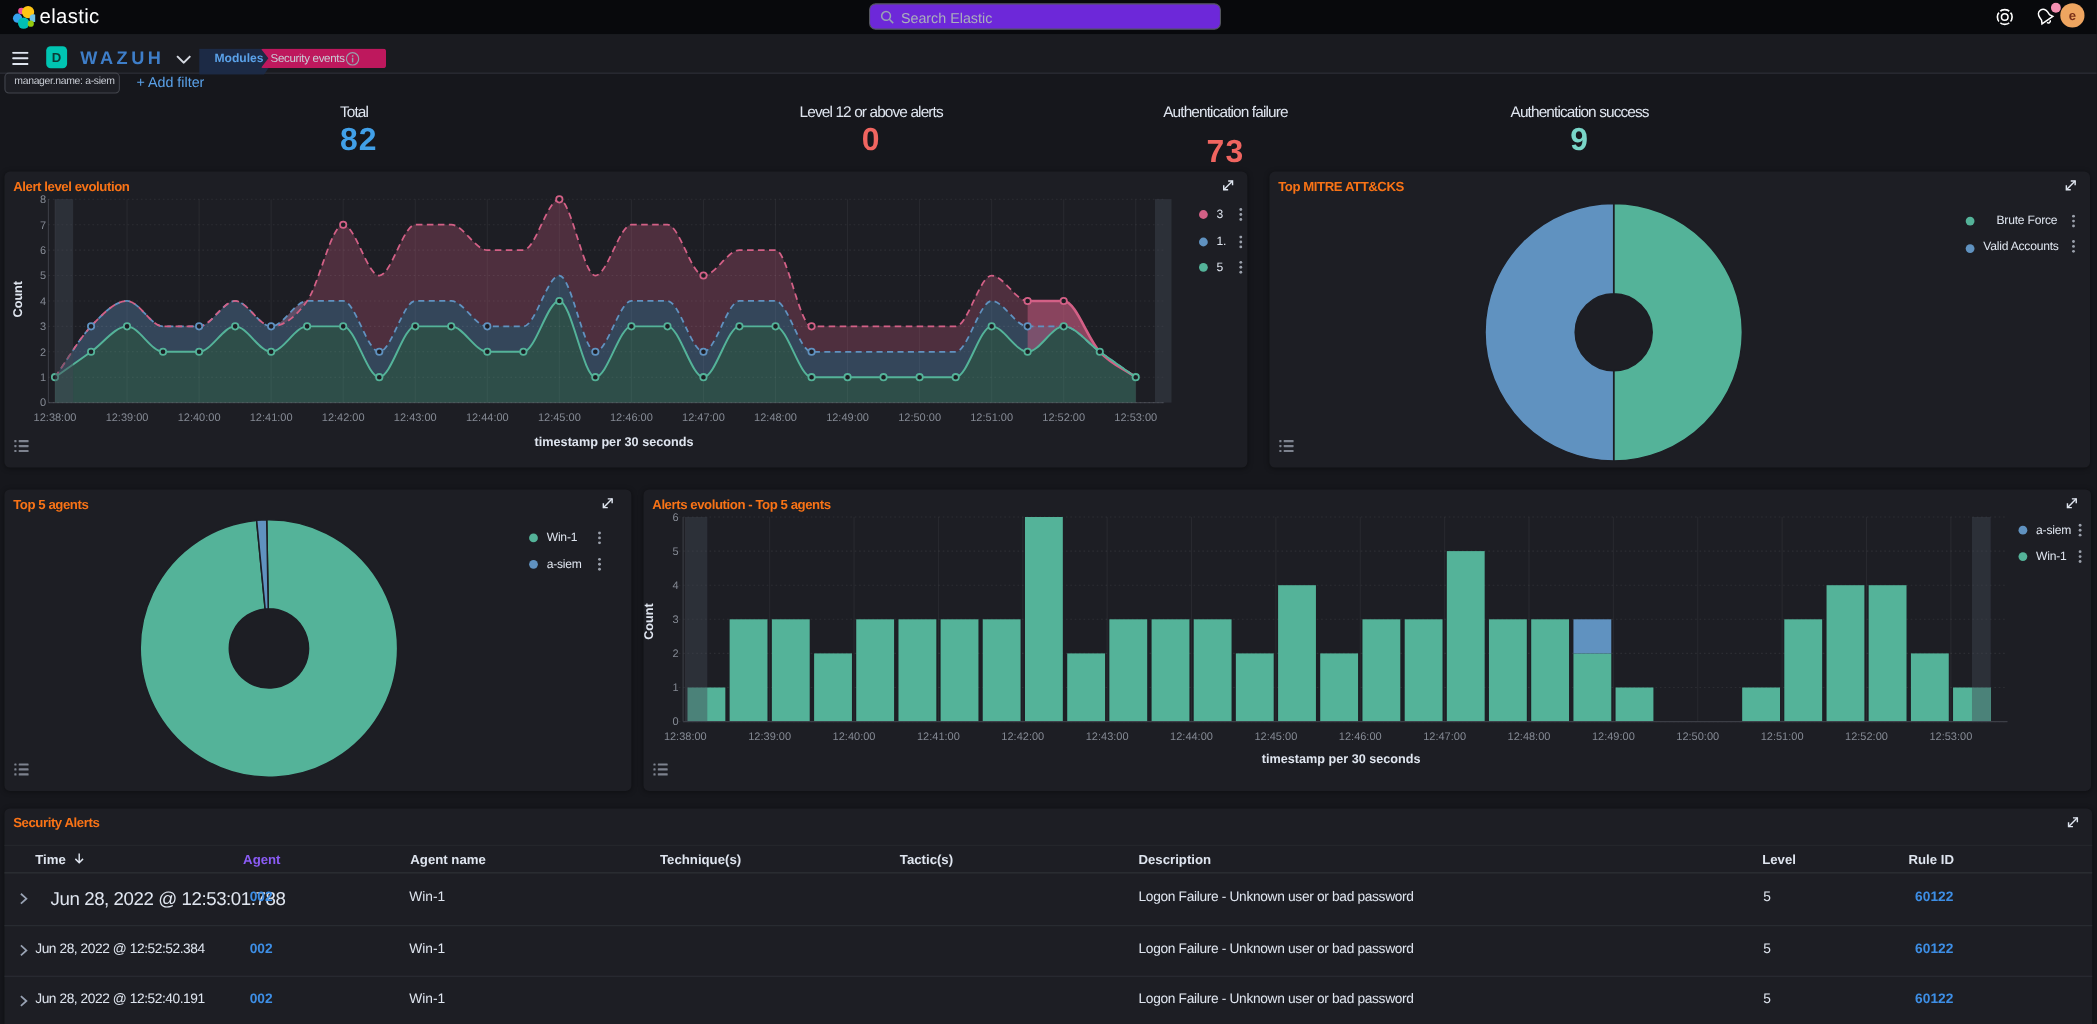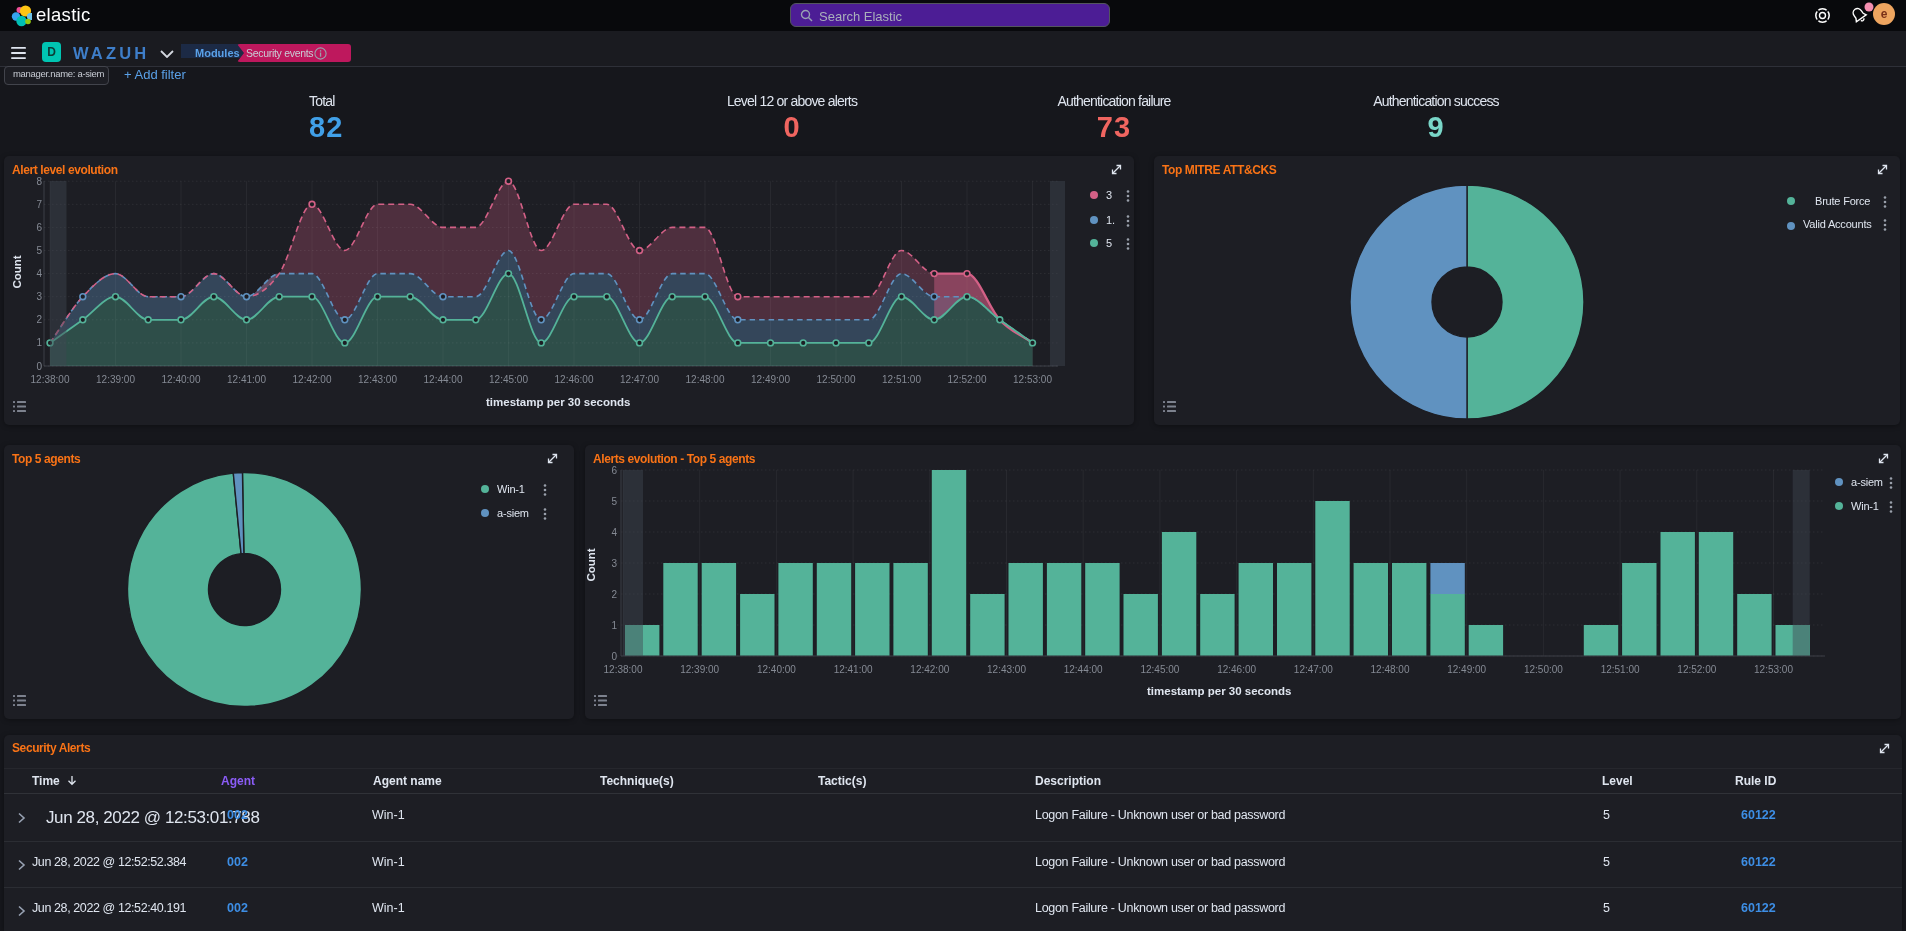--- a/index.html
+++ b/index.html
@@ -14,21 +14,21 @@
 <div style="position:absolute;left:0;top:0;width:1906px;height:31px;background:#08090c">
   <svg width="24" height="24" viewBox="0 0 24 24" style="position:absolute;left:8px;top:3px">
     <circle cx="11.5" cy="7" r="3" fill="#f04e98"></circle>
     <circle cx="17.5" cy="8" r="5.6" fill="#fec514"></circle>
     <circle cx="8" cy="13.5" r="4.2" fill="#36a2ef"></circle>
     <circle cx="13.5" cy="18" r="5.2" fill="#00bfb3"></circle>
     <circle cx="22.5" cy="13.5" r="3.6" fill="#6fc2e8"></circle>
     <circle cx="20" cy="18.5" r="2.8" fill="#93c90e"></circle>
   </svg>
   <span style="position:absolute;left:36px;top:4px;font-size:18.5px;color:#fff;font-weight:500;letter-spacing:0.3px">elastic</span>
-  <div style="position:absolute;left:790px;top:3px;width:320px;height:24px;border:1px solid #53565e;border-radius:6px;background:#4c1d95">
+  <div style="position:absolute;left:790px;top:3px;width:320px;height:24px;border:1px solid #53565e;border-radius:6px;background:#6d28d9">
     <svg width="13" height="13" viewBox="0 0 13 13" style="position:absolute;left:9px;top:5px">
         <circle cx="5.5" cy="5.5" r="4" fill="none" stroke="#98a2b3" stroke-width="1.4"></circle>
         <line x1="8.5" y1="8.5" x2="12" y2="12" stroke="#98a2b3" stroke-width="1.4"></line>
       </svg>
     <span style="position:absolute;left:28px;top:5px;font-size:13px;color:#aab0bb">Search Elastic</span>
   </div>
   <svg width="17" height="17" viewBox="0 0 17 17" style="position:absolute;left:1814px;top:7px">
     <circle cx="8.5" cy="8.5" r="6.7" fill="none" stroke="#fff" stroke-width="1.5"></circle>
     <circle cx="8.5" cy="8.5" r="3" fill="none" stroke="#fff" stroke-width="1.4"></circle>
     <g stroke="#08090c" stroke-width="1.7" transform="rotate(45 8.5 8.5)">
@@ -54,21 +54,21 @@
         <rect x="0" y="0" width="15" height="1.8" rx="0.9"></rect>
         <rect x="0" y="5.1" width="15" height="1.8" rx="0.9"></rect>
         <rect x="0" y="10.2" width="15" height="1.8" rx="0.9"></rect>
       </g>
     </svg>
   <div style="position:absolute;left:42px;top:11px;width:19px;height:20px;border-radius:4px;background:#00c5b2;text-align:center;line-height:20px;font-size:12px;font-weight:bold;color:#0b3c36">D</div>
   <span style="position:absolute;left:73px;top:13px;font-size:16.5px;font-weight:bold;color:#3e7ec9;letter-spacing:3.2px">WAZUH</span>
   <svg width="14" height="8" viewBox="0 0 14 8" style="position:absolute;left:160px;top:19px">
       <path d="M1 1 L7 7 L13 1" fill="none" stroke="#d4d8e0" stroke-width="1.8"></path>
     </svg>
-  <div style="position:absolute;left:181px;top:13px;width:67px;height:14px;background:#1c2a45;clip-path:polygon(0 0,calc(100% - 8px) 0,100% 50%,calc(100% - 8px) 100%,0 100%);">
+  <div style="position:absolute;left:181px;top:13px;width:67px;height:24px;background:#1c2a45;clip-path:polygon(0 0,calc(100% - 8px) 0,100% 50%,calc(100% - 8px) 100%,0 100%);">
     <span style="position:absolute;left:14px;top:2.5px;font-size:11px;font-weight:bold;color:#5aa1e8">Modules</span>
   </div>
   <div style="position:absolute;left:237px;top:13px;width:114px;height:18px;background:#be185d;clip-path:polygon(0 0,100% 0,100% 100%,0 100%,7px 50%);border-radius:3px">
     <span style="position:absolute;left:9px;top:3px;font-size:10.5px;letter-spacing:-0.3px;color:#c9cdd6">Security events</span>
     <svg width="13" height="13" viewBox="0 0 13 13" style="position:absolute;left:77px;top:2.5px">
         <circle cx="6.5" cy="6.5" r="5.6" fill="none" stroke="#9aa0ac" stroke-width="1.1"></circle>
         <rect x="5.9" y="5.5" width="1.3" height="4.2" fill="#9aa0ac"></rect>
         <rect x="5.9" y="3.2" width="1.3" height="1.4" fill="#9aa0ac"></rect>
       </svg>
   </div>
@@ -83,21 +83,21 @@
   <div style="width:322px;text-align:left">
       <div style="font-size:14px;letter-spacing:-0.8px;color:#dfe5ef">Total</div>
       <div style="font-size:29px;font-weight:bold;letter-spacing:1px;color:#41a0e8;margin-top:2px">82</div>
     </div>
   <div style="width:322px;text-align:center">
       <div style="font-size:14px;letter-spacing:-0.8px;color:#dfe5ef">Level 12 or above alerts</div>
       <div style="font-size:29px;font-weight:bold;letter-spacing:1px;color:#f06560;margin-top:2px">0</div>
     </div>
   <div style="width:322px;text-align:center">
       <div style="font-size:14px;letter-spacing:-0.8px;color:#dfe5ef">Authentication failure</div>
-      <div style="font-size:29px;font-weight:bold;letter-spacing:1px;color:#f06560;margin-top:2px">73</div>
+      <div style="font-size:29px;font-weight:bold;letter-spacing:1px;color:#f06560;margin-top:13px">73</div>
     </div>
   <div style="width:322px;text-align:center">
       <div style="font-size:14px;letter-spacing:-0.8px;color:#dfe5ef">Authentication success</div>
       <div style="font-size:29px;font-weight:bold;letter-spacing:1px;color:#79d6c8;margin-top:2px">9</div>
     </div>
 </div>
 
 <div class="panel" style="left:4px;top:156px;width:1130px;height:269px">
   <svg width="1130" height="269" viewBox="0 0 1130 269" style="position:absolute;left:0;top:0">
 <line x1="46.0" y1="25.2" x2="46.0" y2="210.0" stroke="rgba(255,255,255,0.05)" stroke-width="1"></line>

